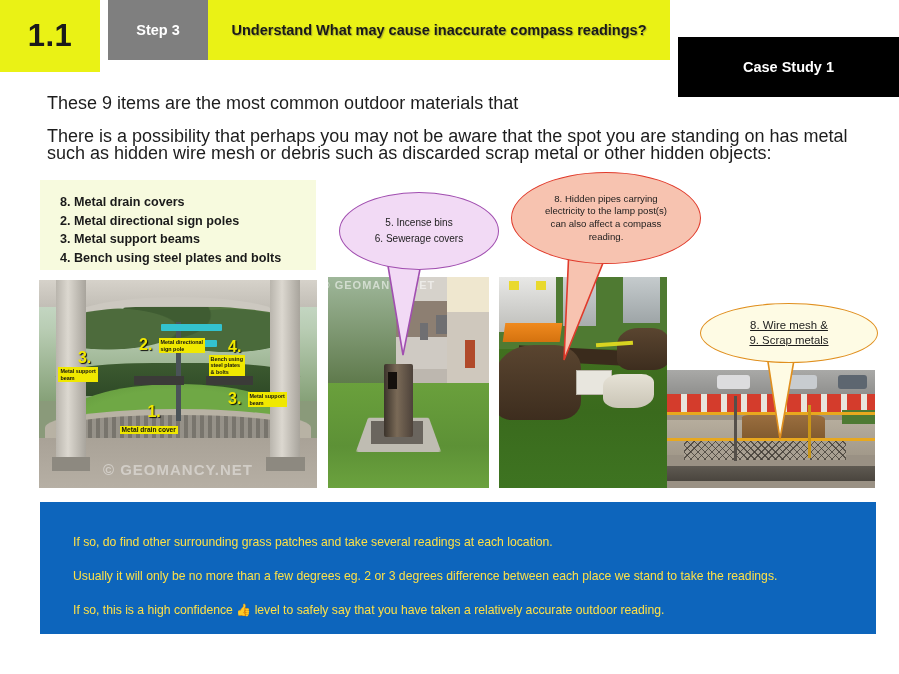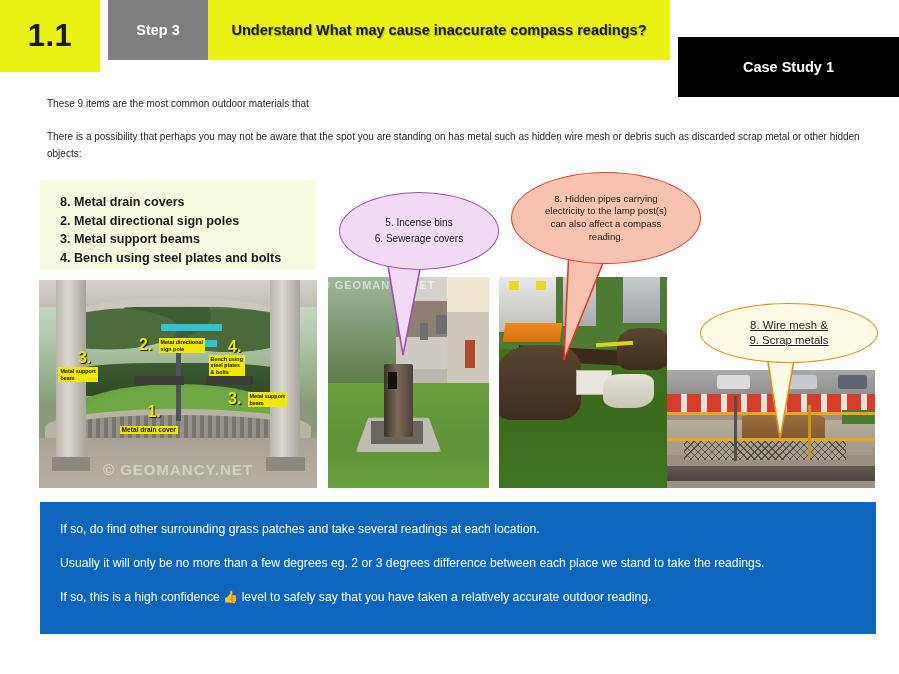--- a/index.html
+++ b/index.html
@@ -41,21 +41,21 @@
   }
   .hdr-case {
     position: absolute; left: 678px; top: 0; width: 221px; height: 60px;
     background: #000000;
     display: flex; align-items: center; justify-content: center;
     font-size: 14.5px; font-weight: bold; color: #ffffff; margin-top: 37px;
   }
 
   
   .intro-line {
-    position: absolute; font-size: 10px; line-height: 17px; color: #1d1d1d;
+    position: absolute; font-size: 18px; line-height: 17px; color: #1d1d1d;
   }
   #intro-1 { left: 47px; top: 95px; width: 700px; }
   #intro-2 { left: 47px; top: 128px; width: 815px; }
 
   
   #materials-box {
     position: absolute; left: 40px; top: 180px; width: 276px; height: 90px;
     background: #f7fade;
   }
   #materials-box ol {
@@ -217,22 +217,22 @@
   #bubble-mesh .bubble-text { font-size: 11.4px; line-height: 15px; text-decoration: underline; }
 
   .bubble-tail { position:absolute; left:0; top:0; width:100%; height:100%; }
 
   
   #advice-box {
     position:absolute; left:40px; top:502px; width:836px; height:132px;
     background:#0d65bc;
   }
   #advice-box p {
-    margin:0; position:absolute; left:20px;
-    font-size:12.2px; color:#ffffff; line-height:17px;
+    margin:13px; position:absolute; left:20px;
+    font-size:12.2px; color:#fde047; line-height:17px;
   }
   #advice-line-1 { top: 19px; }
   #advice-line-2 { top: 53px; }
   #advice-line-3 { top: 87px; }
   .thumb { font-size: 12px; }
 </style>
 </head>
 <body>
 
 <div id="header-bar">

